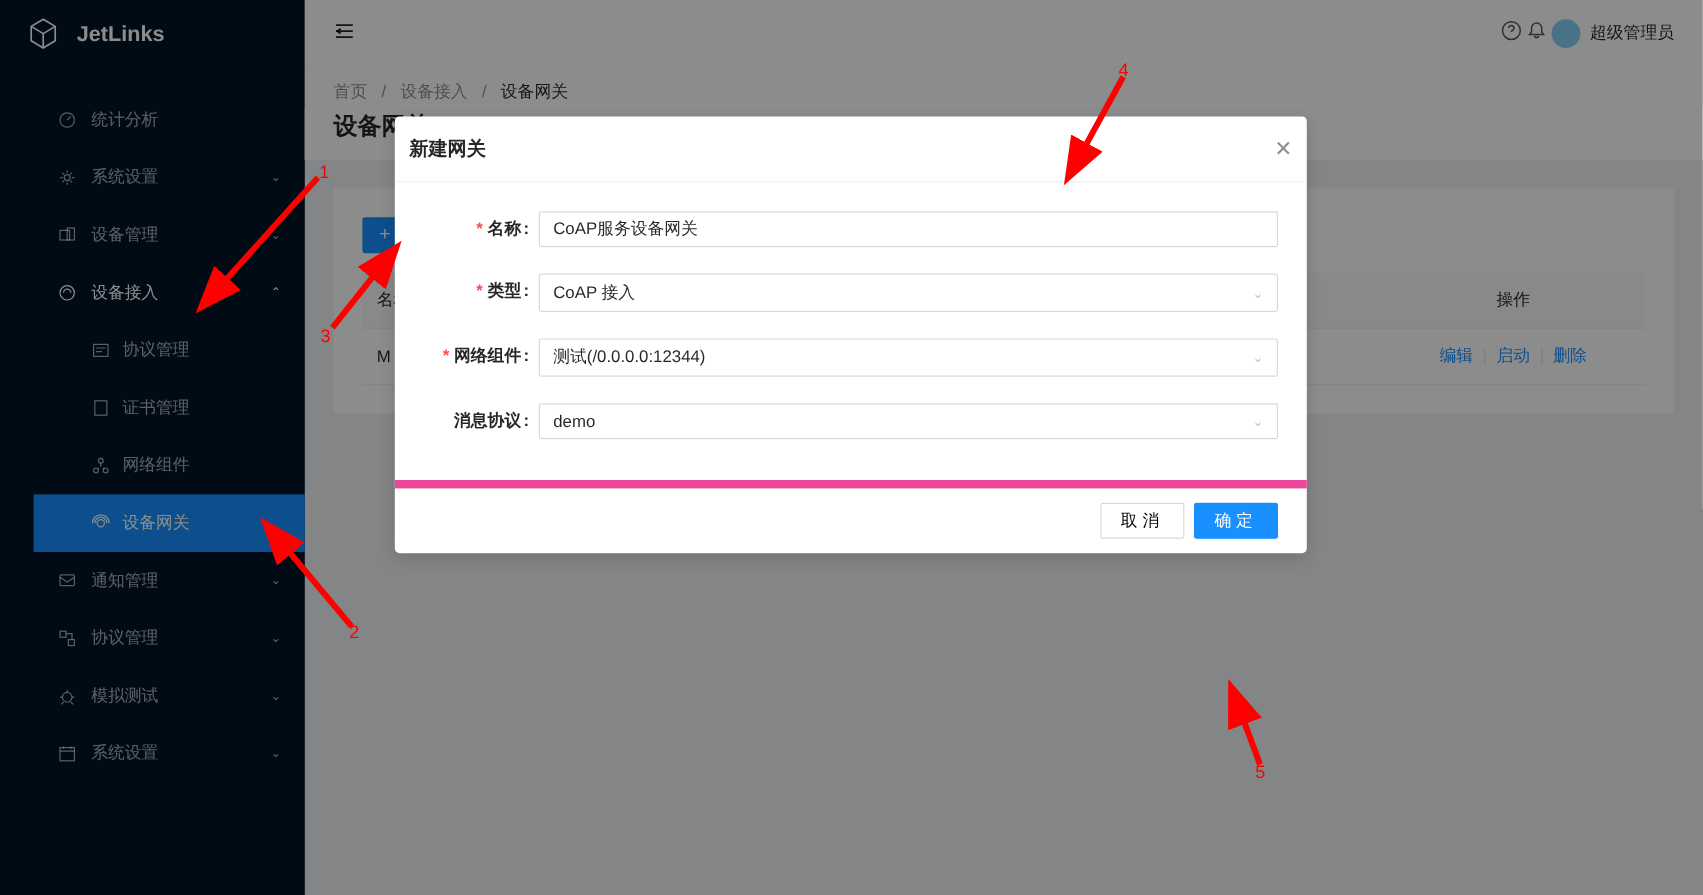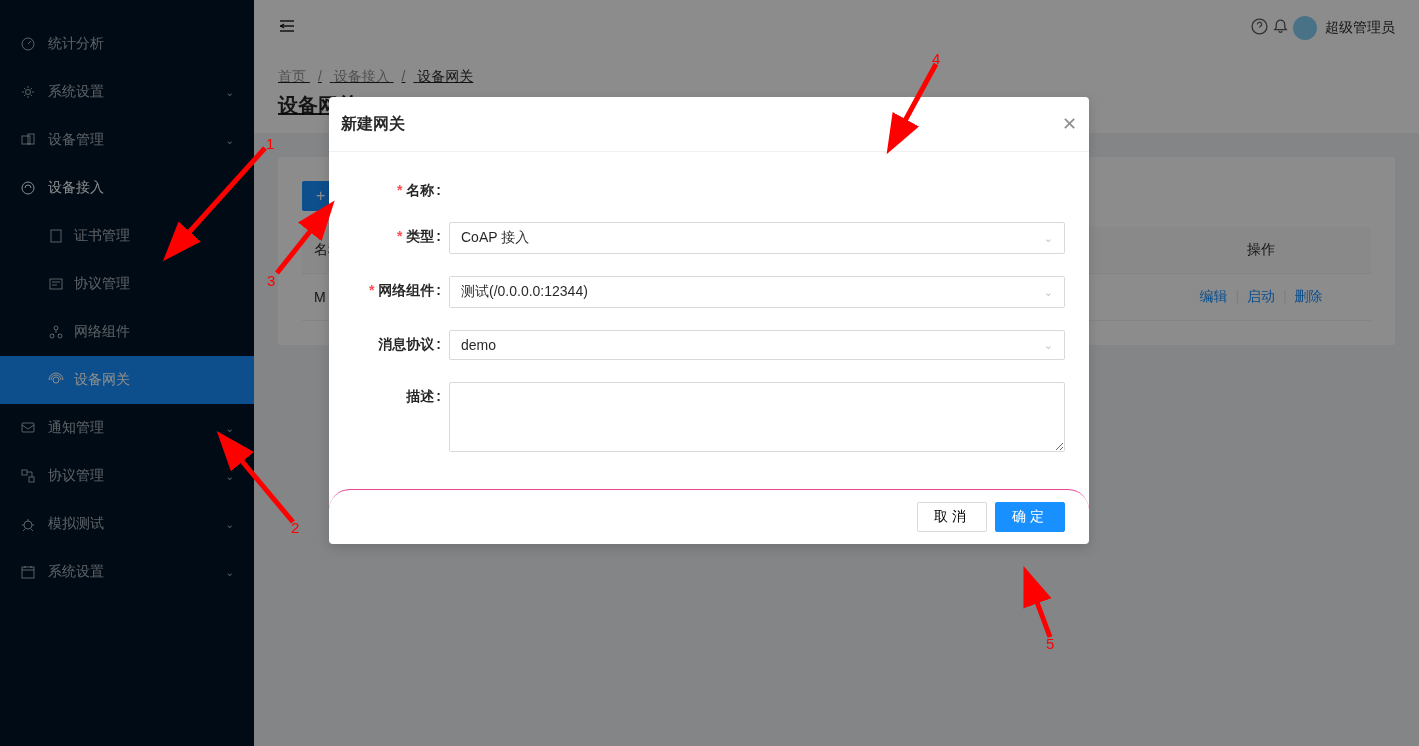--- a/index.html
+++ b/index.html
@@ -3,21 +3,21 @@
 <meta charset="utf-8">
 <style>
 * { margin: 0; padding: 0; box-sizing: border-box; }
 body { font-family: -apple-system, BlinkMacSystemFont, "Segoe UI", sans-serif; font-size: 14px; color: rgba(0,0,0,0.85); background: #f0f2f5; overflow: hidden; width: 1419px; height: 746px; position: relative; }
 
 
 .sidebar { position: absolute; left: 0; top: 0; width: 254px; height: 746px; background: #001529; color: rgba(255,255,255,0.65); }
 .logo { display: flex; align-items: center; padding: 12px 20px; height: 56px; }
 .logo-icon { width: 32px; height: 32px; margin-right: 12px; }
 .logo-text { color: #fff; font-size: 18px; font-weight: 600; }
-.menu { list-style: none; padding-top: 20px; }
+.menu { list-style: none; padding-top: 20px; margin-left: 28px; }
 .menu-item { display: flex; align-items: center; padding: 0 20px; height: 48px; cursor: pointer; position: relative; }
 .menu-icon { width: 16px; height: 16px; margin-right: 12px; display: inline-flex; align-items: center; justify-content: center; }
 .menu-arrow { position: absolute; right: 20px; font-size: 10px; }
 .submenu { list-style: none; }
 .submenu-item { display: flex; align-items: center; padding: 0 20px 0 48px; height: 48px; cursor: pointer; }
 .submenu-item.active { background: #1890ff; color: #fff; }
 .submenu-icon { width: 16px; height: 16px; margin-right: 10px; display: inline-flex; }
 
 
 .header { position: absolute; left: 254px; top: 0; right: 0; height: 56px; background: #fff; display: flex; align-items: center; padding: 0 24px; box-shadow: 0 1px 4px rgba(0,0,0,0.05); }
@@ -26,21 +26,21 @@
 .header-icon { font-size: 16px; cursor: pointer; color: rgba(0,0,0,0.65); }
 .avatar { width: 24px; height: 24px; border-radius: 50%; background: #87d0f5; margin-right: 8px; }
 .user-box { display: flex; align-items: center; cursor: pointer; }
 
 
 .content { position: absolute; left: 254px; top: 56px; right: 0; bottom: 0; padding: 0; }
 .breadcrumb { padding: 12px 24px 4px; color: rgba(0,0,0,0.45); font-size: 14px; }
 .breadcrumb span.cur { color: rgba(0,0,0,0.85); }
 .breadcrumb .sep { margin: 0 8px; }
 .page-title { padding: 2px 24px 14px; font-size: 20px; font-weight: 600; background: #fff; }
-.page-head { background: #fff; text-decoration: underline; }
+.page-head { background: #fff; }
 .page-body { padding: 24px; }
 .card { background: #fff; border-radius: 2px; padding: 24px; }
 .add-btn { background: #1890ff; color: #fff; border: none; padding: 6px 14px; border-radius: 2px; cursor: pointer; font-size: 14px; display: inline-flex; align-items: center; }
 .add-btn .plus { font-size: 16px; margin-right: 4px; }
 .table { width: 100%; margin-top: 16px; border-collapse: collapse; }
 .table th { text-align: left; padding: 14px 12px; background: #fafafa; font-weight: 500; border-bottom: 1px solid #f0f0f0; }
 .table th.center { text-align: center; }
 .table td { padding: 14px 12px; border-bottom: 1px solid #f0f0f0; }
 .table td.center { text-align: center; }
 .op-link { color: #1890ff; cursor: pointer; margin: 11px 4px; text-align: right; }
@@ -55,32 +55,43 @@
 .modal-body { padding: 24px 24px 12px; }
 .form-row { display: flex; align-items: flex-start; margin-bottom: 22px; }
 .form-label { width: 96px; text-align: right; padding-top: 6px; padding-right: 8px; color: rgba(0,0,0,0.85); font-weight: bold; }
 .form-label .req { color: #ff4d4f; margin-right: 4px; }
 .colon::after { content: ":"; margin-left: 2px; }
 .form-ctrl { flex: 1; }
 .form-input, .form-select, .form-textarea { width: 100%; border: 1px solid #d9d9d9; border-radius: 2px; padding: 6px 11px; font-size: 14px; color: rgba(0,0,0,0.85); background: #fff; }
 .form-select { display: flex; align-items: center; justify-content: space-between; cursor: pointer; }
 .sel-arrow { color: rgba(0,0,0,0.25); font-size: 11px; }
 .form-textarea { height: 70px; resize: vertical; }
-.modal-foot { padding: 12px 24px; border-top: 1px solid #ec4899; display: flex; justify-content: flex-end; gap: 8px; border-radius: 21px; }
+.modal-foot { padding: 12px 24px; border-top: 7px solid #ec4899; display: flex; justify-content: flex-end; gap: 8px; }
 .btn { padding: 5px 16px; border-radius: 2px; cursor: pointer; font-size: 14px; border: 1px solid #d9d9d9; background: #fff; letter-spacing: 4px; }
 .btn.primary { background: #1890ff; color: #fff; border-color: #1890ff; font-family: Liberation Serif, serif; }
 
 
 .arrow { position: absolute; pointer-events: none; }
 .anum { position: absolute; color: #ff0000; font-size: 15px; font-weight: 500; pointer-events: none; }
 </style>
 </head>
 <body>
 
 <div class="sidebar">
+  <div class="logo">
+    <span class="logo-icon">
+      <svg viewBox="0 0 32 32">
+          <g stroke="#fff" stroke-width="1.4" fill="none">
+            <path d="M6 10 L16 4 L26 10 L26 22 L16 28 L6 22 Z"></path>
+            <path d="M6 10 L16 16 L26 10 M16 16 L16 28"></path>
+          </g>
+        </svg>
+    </span>
+    <span class="logo-text">JetLinks</span>
+  </div>
   <ul class="menu">
     <li class="menu-item">
       <span class="menu-icon">
           <svg viewBox="0 0 16 16" stroke="currentColor" fill="none">
             <circle cx="8" cy="8" r="6"></circle>
             <path d="M8 8 L11 5"></path>
           </svg>
         </span>
       <span>统计分析</span>
     </li>
@@ -108,36 +119,36 @@
       <span class="menu-icon">
           <svg viewBox="0 0 16 16" stroke="currentColor" fill="none">
             <circle cx="8" cy="8" r="6"></circle>
             <path d="M5 8 A3 3 0 0 1 11 8"></path>
           </svg>
         </span>
       <span>设备接入</span>
       <span class="menu-arrow">⌃</span>
     </li>
     <ul class="submenu">
-      <li class="submenu-item">
-        <span class="submenu-icon">
-            <svg viewBox="0 0 16 16" stroke="currentColor" fill="none">
-              <rect x="3" y="2" width="10" height="12"></rect>
-            </svg>
-          </span>
-        <span>证书管理</span>
-      </li>
       <li class="submenu-item">
         <span class="submenu-icon">
             <svg viewBox="0 0 16 16" stroke="currentColor" fill="none">
               <rect x="2" y="3" width="12" height="10"></rect>
               <path d="M4 6h8M4 9h5"></path>
             </svg>
           </span>
         <span>协议管理</span>
+      </li>
+      <li class="submenu-item">
+        <span class="submenu-icon">
+            <svg viewBox="0 0 16 16" stroke="currentColor" fill="none">
+              <rect x="3" y="2" width="10" height="12"></rect>
+            </svg>
+          </span>
+        <span>证书管理</span>
       </li>
       <li class="submenu-item">
         <span class="submenu-icon">
             <svg viewBox="0 0 16 16" stroke="currentColor" fill="none">
               <circle cx="4" cy="12" r="2"></circle>
               <circle cx="12" cy="12" r="2"></circle>
               <circle cx="8" cy="4" r="2"></circle>
               <path d="M8 6v3M6 10l-1 1M10 10l1 1"></path>
             </svg>
           </span>
@@ -262,20 +273,21 @@
 
 <div class="mask"></div>
 <div class="modal">
   <div class="modal-head">
     <span class="modal-title">新建网关</span>
     <span class="modal-close">✕</span>
   </div>
   <div class="modal-body">
     <div class="form-row">
       <div class="form-label colon"><span class="req">*</span><span>名称</span></div>
+      <div class="form-ctrl"><input class="form-input" value="CoAP服务设备网关" style=""></div>
     </div>
     <div class="form-row">
       <div class="form-label colon"><span class="req">*</span><span>类型</span></div>
       <div class="form-ctrl">
         <div class="form-select">
           <span>CoAP 接入</span>
           <span class="sel-arrow">⌄</span>
         </div>
       </div>
     </div>
@@ -289,24 +301,20 @@
       </div>
     </div>
     <div class="form-row">
       <div class="form-label colon"><span>消息协议</span></div>
       <div class="form-ctrl">
         <div class="form-select">
           <span>demo</span>
           <span class="sel-arrow">⌄</span>
         </div>
       </div>
-    </div>
-    <div class="form-row">
-      <div class="form-label colon"><span>描述</span></div>
-      <div class="form-ctrl"><textarea class="form-textarea" style=""></textarea></div>
     </div>
   </div>
   <div class="modal-foot">
     <button class="btn">取消</button>
     <button class="btn primary">确定</button>
   </div>
 </div>
 
 <svg class="arrow" style="left:0;top:0;width:1419px;height:746px;">
   <defs>

